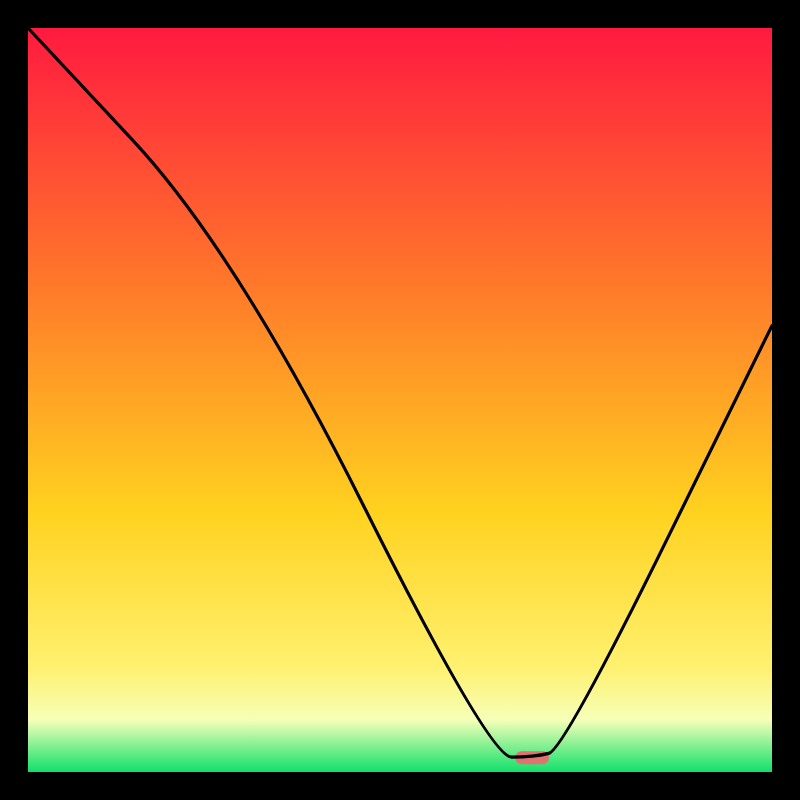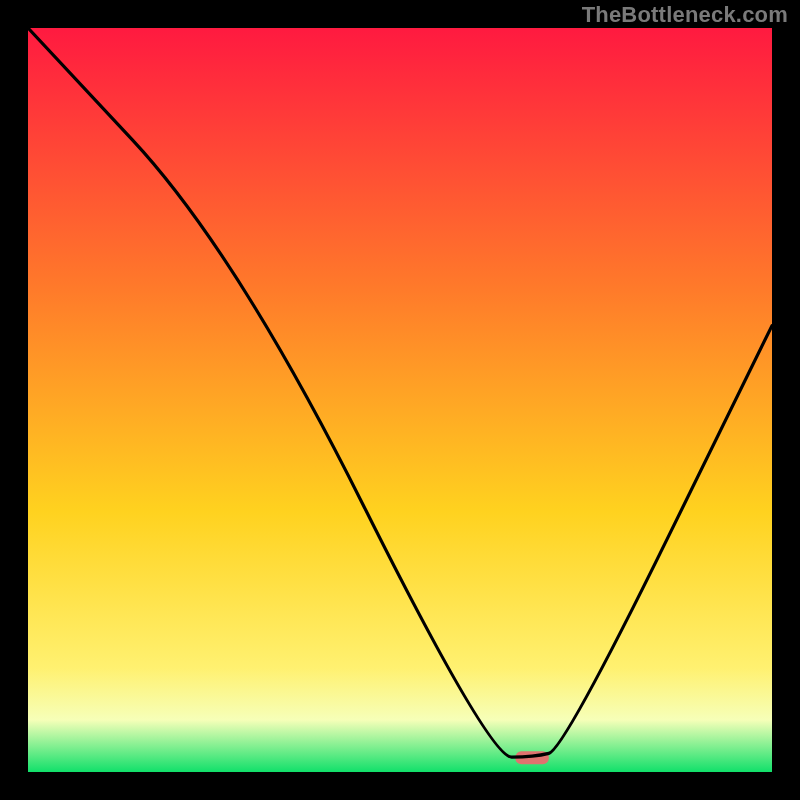--- a/index.html
+++ b/index.html
@@ -41,21 +41,20 @@
     top: 0;
     width: 744px;
     height: 744px;
     display: block;
   }
 </style>
 </head>
 <body>
 
 <div class="outer">
-  <div class="watermark">TheBottleneck.com</div>
 
   <div class="plot-wrap">
     <svg viewBox="0 0 744 744">
       <defs>
         <linearGradient id="bg-grad" x1="0" y1="0" x2="0" y2="1">
             <stop offset="0%" stop-color="#ff1a40"></stop>
             <stop offset="35%" stop-color="#ff7a2a"></stop>
             <stop offset="65%" stop-color="#ffd21f"></stop>
             <stop offset="86%" stop-color="#fff170"></stop>
             <stop offset="93%" stop-color="#f6ffb8"></stop>

